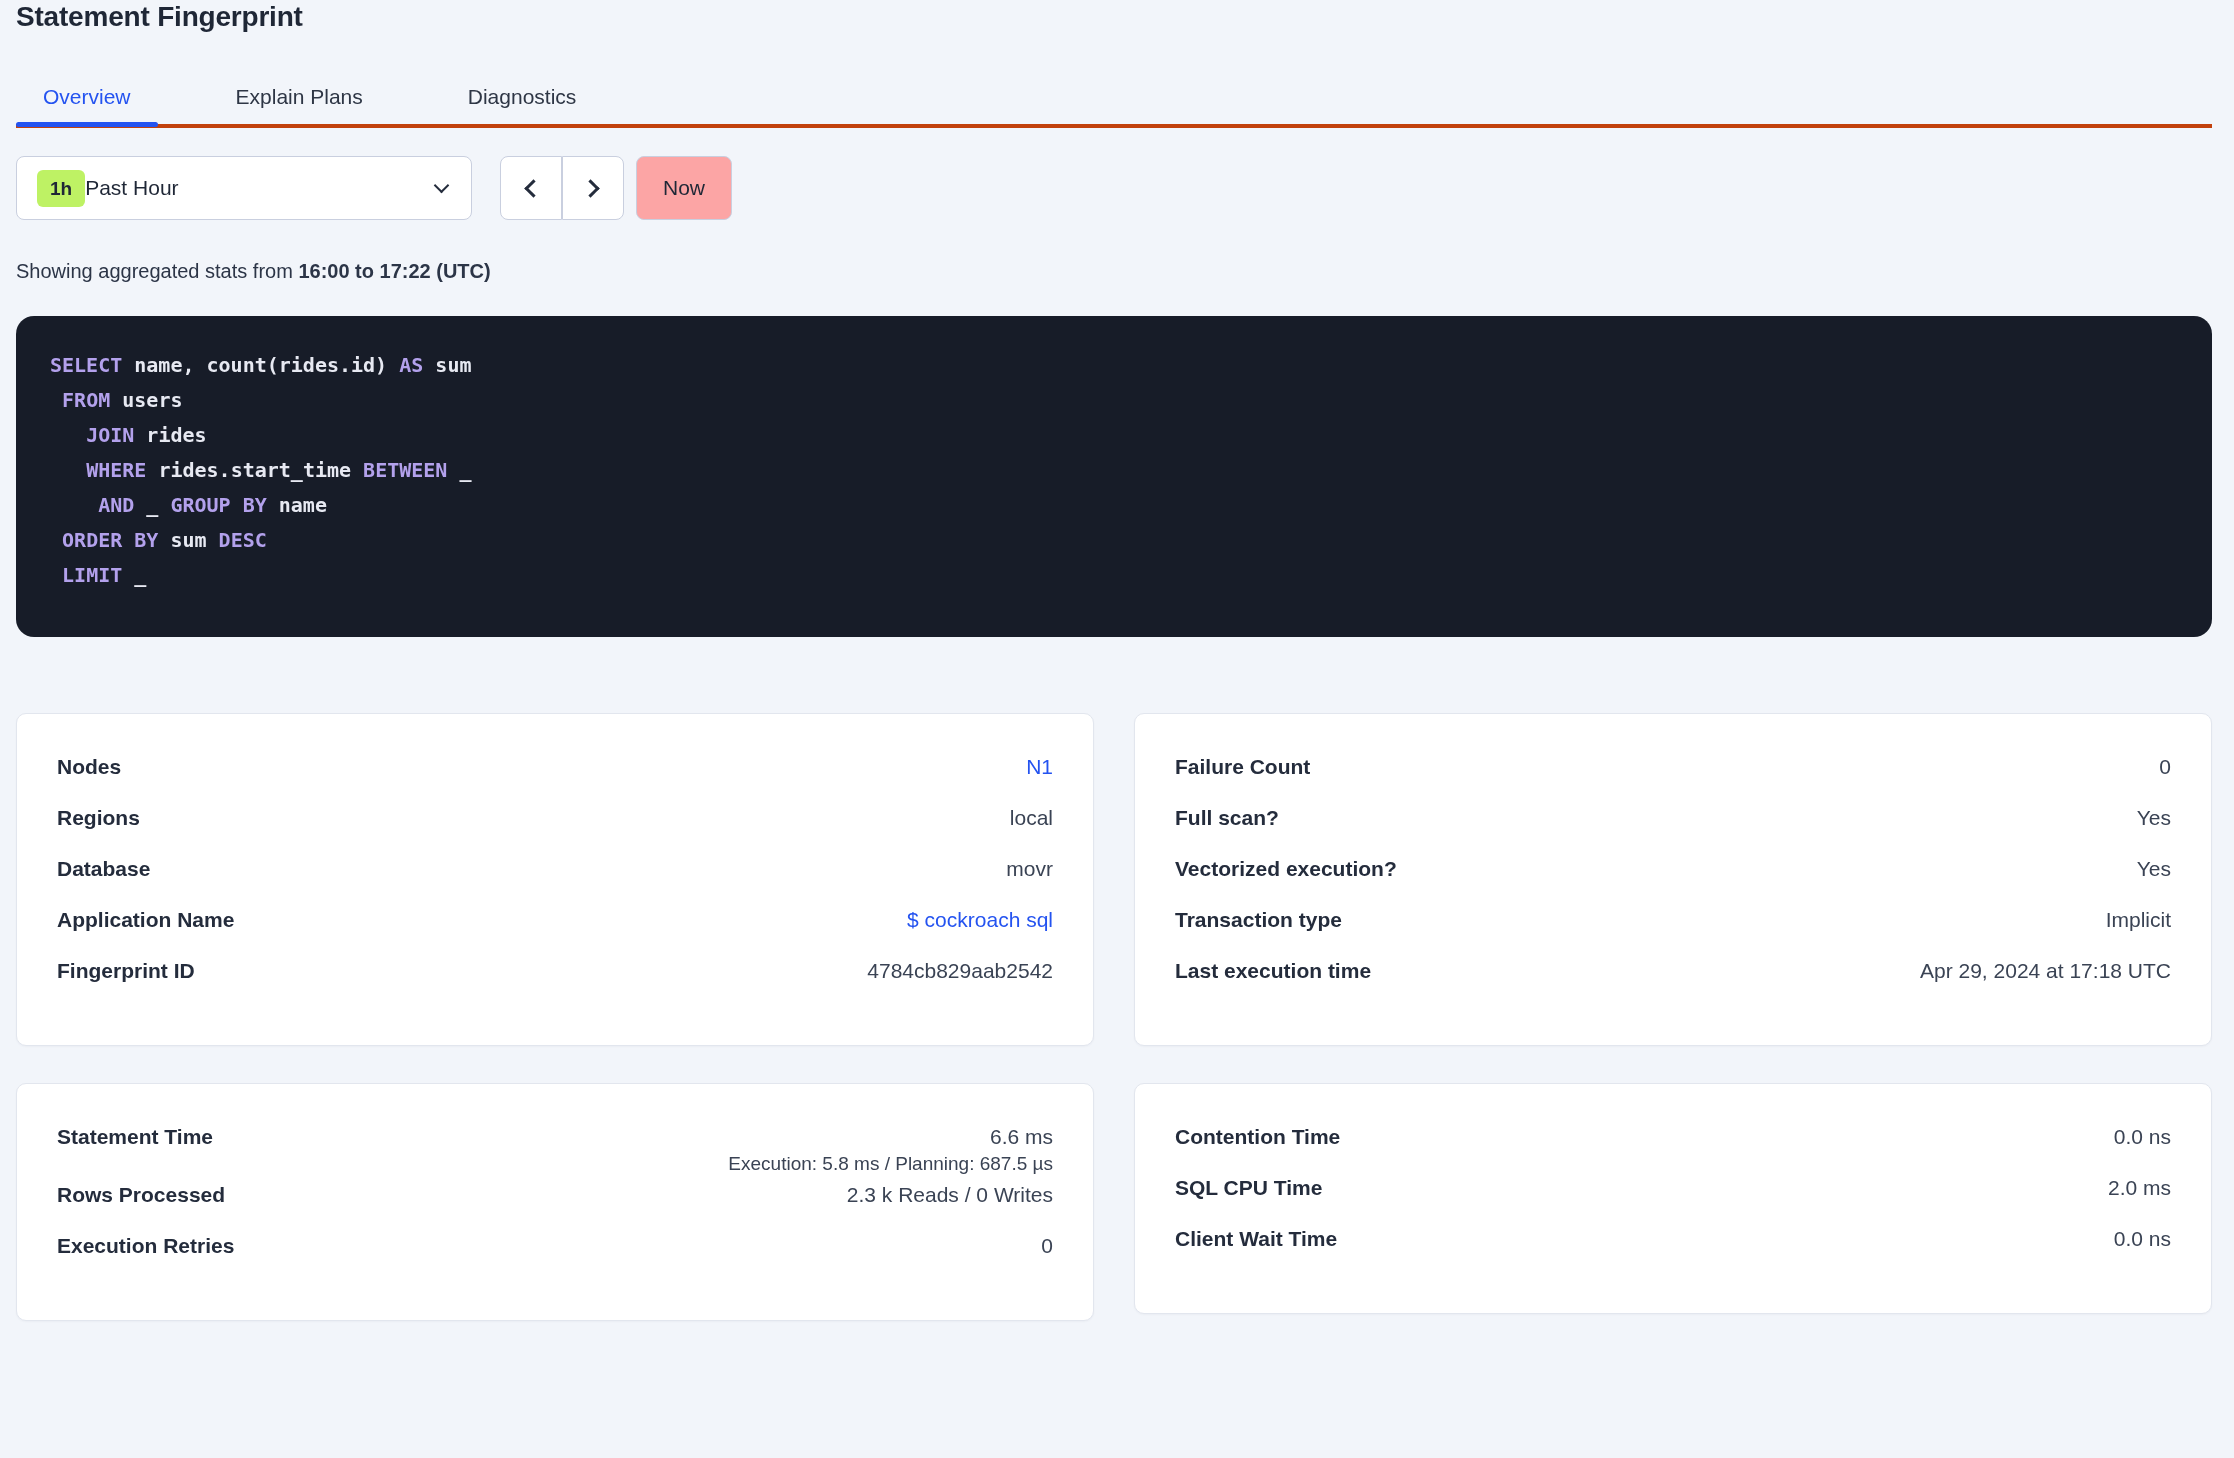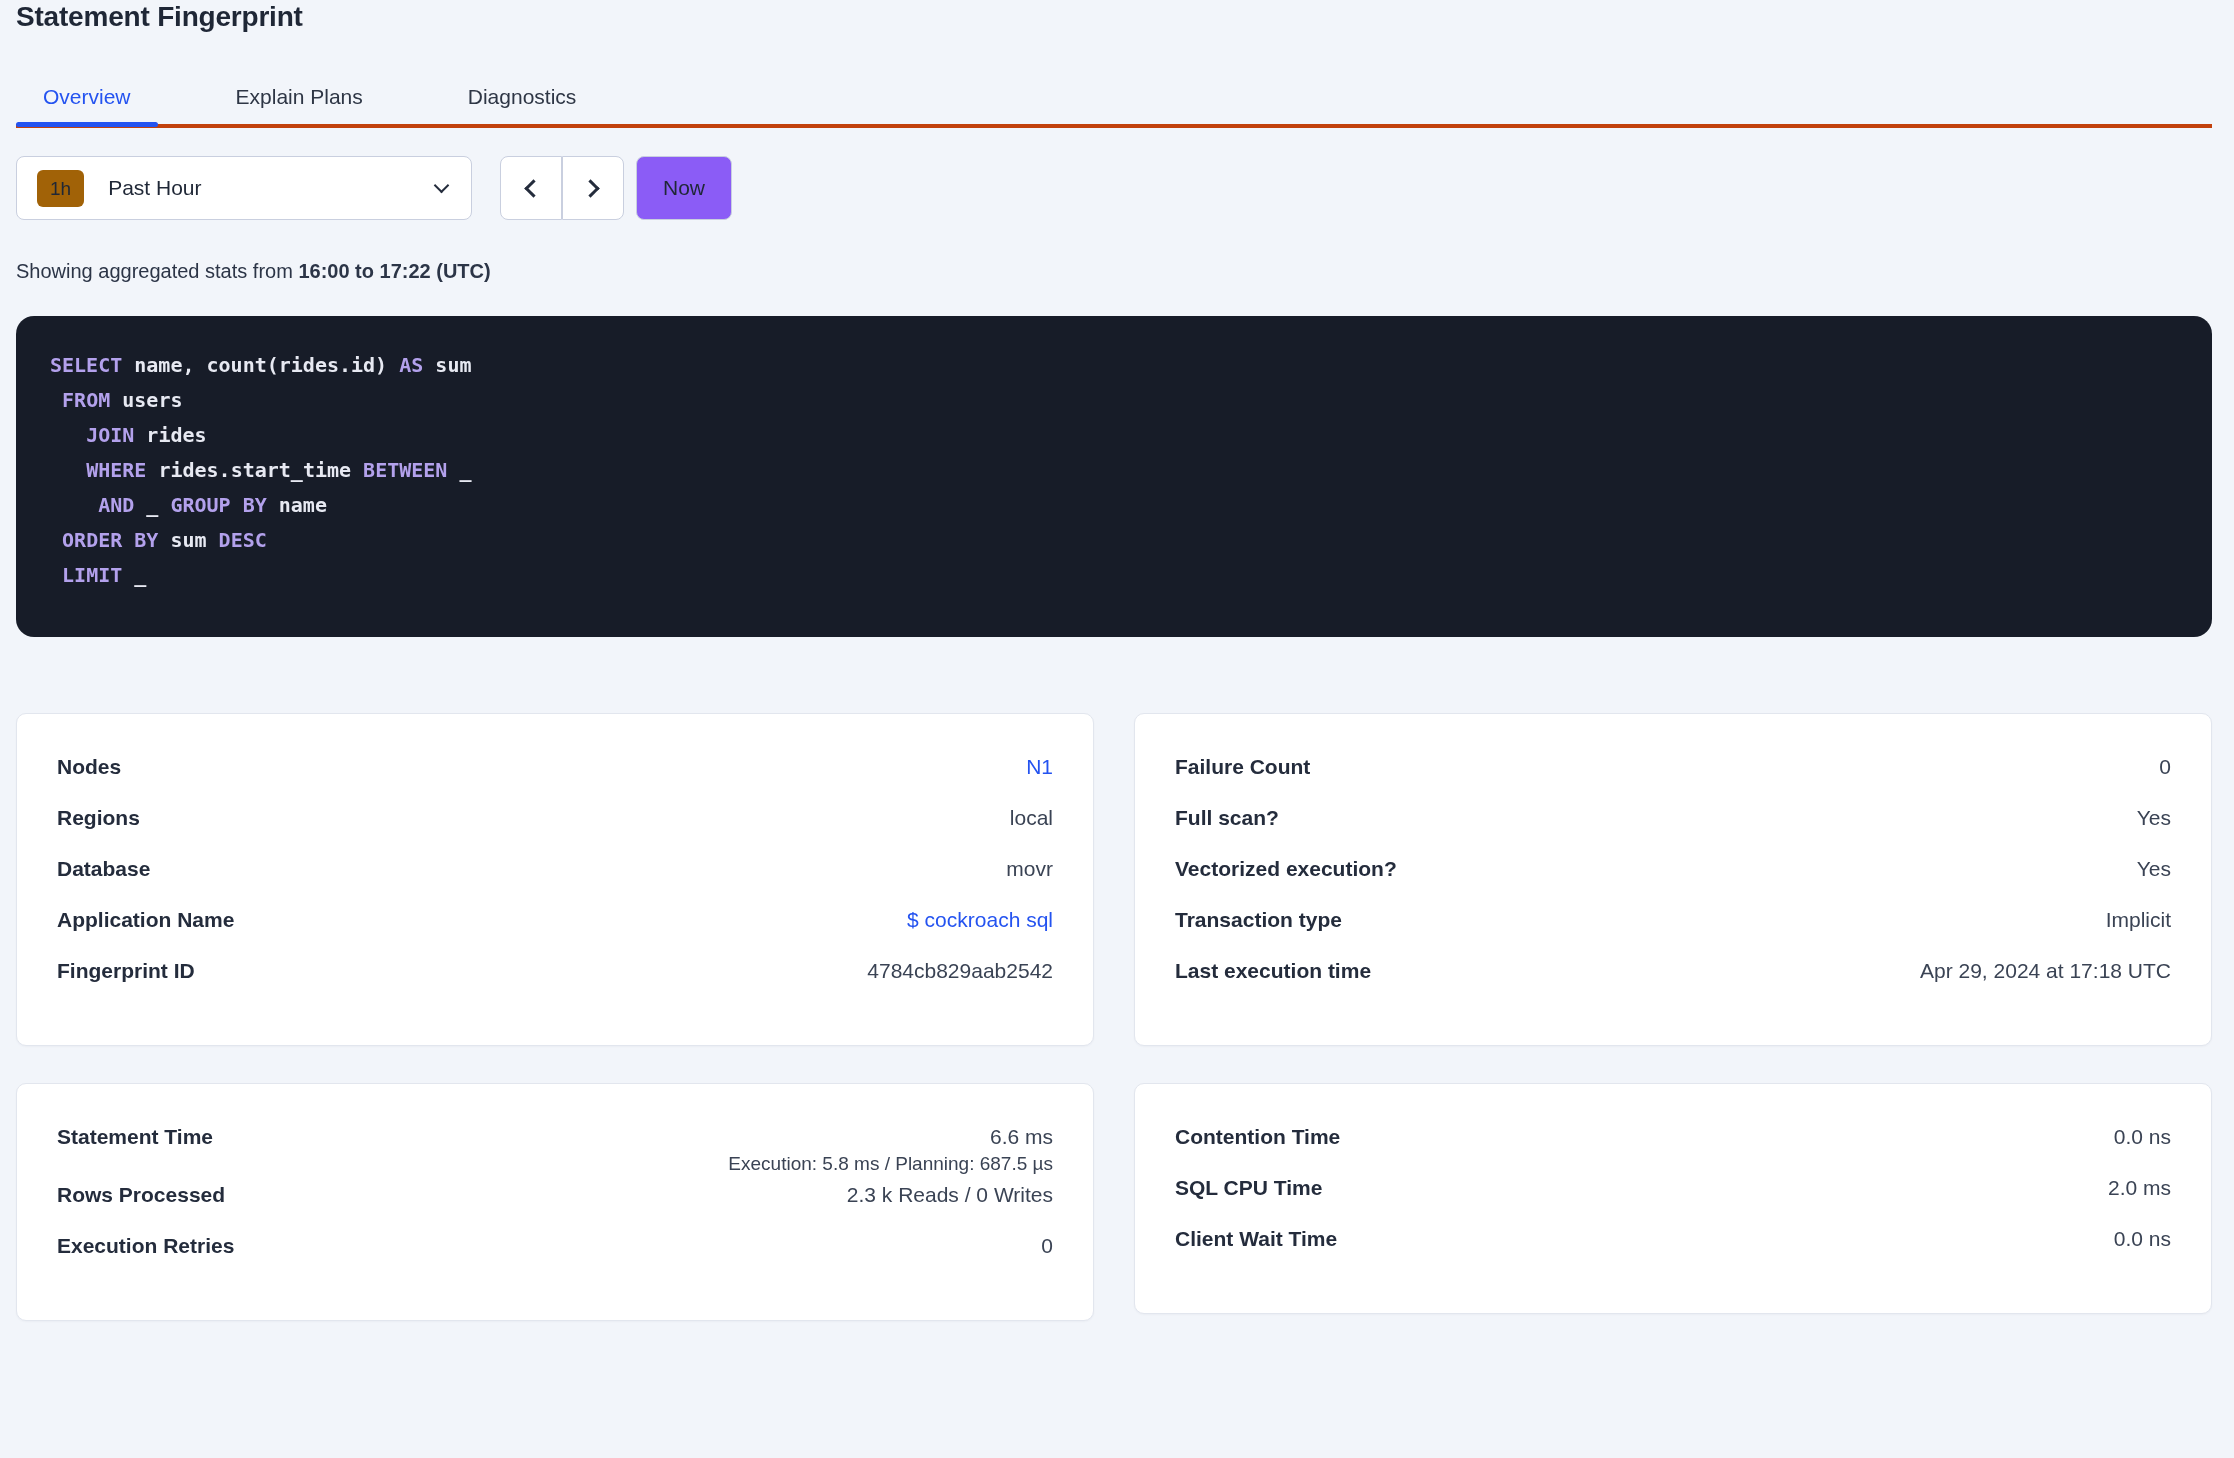--- a/index.html
+++ b/index.html
@@ -45,37 +45,37 @@
   }
 
   
   .time-row{display:flex;align-items:center;margin-top:28px;}
   .time-dropdown{
     width:456px;height:64px;background:#fff;
     border:1px solid var(--border);border-radius:8px;
     display:flex;align-items:center;padding:0 24px 0 20px;cursor:pointer;
   }
   .range-badge{
-    background:#a16207;color:#1f2736;font-weight:400;font-size:19px;
-    padding:9px 13px;border-radius:6px;margin-right:24px;line-height:19px;
+    background:#bef264;color:#1f2736;font-weight:700;font-size:19px;
+    padding:9px 13px;border-radius:6px;line-height:19px;
   }
   .range-label{font-size:21px;font-weight:500;color:#1f2736;flex:1;}
   .chev{display:inline-block;border-right:2.5px solid #242c3c;border-bottom:2.5px solid #242c3c;}
   .chev-down{width:11px;height:11px;transform:rotate(45deg);margin-top:-6px;border-width:2px;}
   .chev-left{width:13px;height:13px;transform:rotate(135deg);margin-left:5px;border-width:3px;}
   .chev-right{width:13px;height:13px;transform:rotate(-45deg);margin-right:5px;border-width:3px;}
   .arrow-group{display:flex;margin-left:28px;}
   .arrow-btn{
     width:62px;height:64px;background:#fff;border:1px solid var(--border);
     display:flex;align-items:center;justify-content:center;cursor:pointer;
   }
   .arrow-btn.prev{border-radius:8px 0 0 8px;border-right-width:0.5px;}
   .arrow-btn.next{border-radius:0 8px 8px 0;border-left-width:0.5px;}
   .now-btn{
-    margin-left:12px;width:96px;height:64px;background:#8b5cf6;
+    margin-left:12px;width:96px;height:64px;background:#fca5a5;
     border:1px solid var(--border);border-radius:8px;
     font-size:21px;font-weight:500;color:#1f2736;
     display:flex;align-items:center;justify-content:center;cursor:pointer;
     font-family:"Liberation Sans",sans-serif;
   }
 
   
   .caption{margin-top:40px;font-size:20px;color:#2c3547;line-height:23px;}
   .caption b{font-weight:700;}
 

